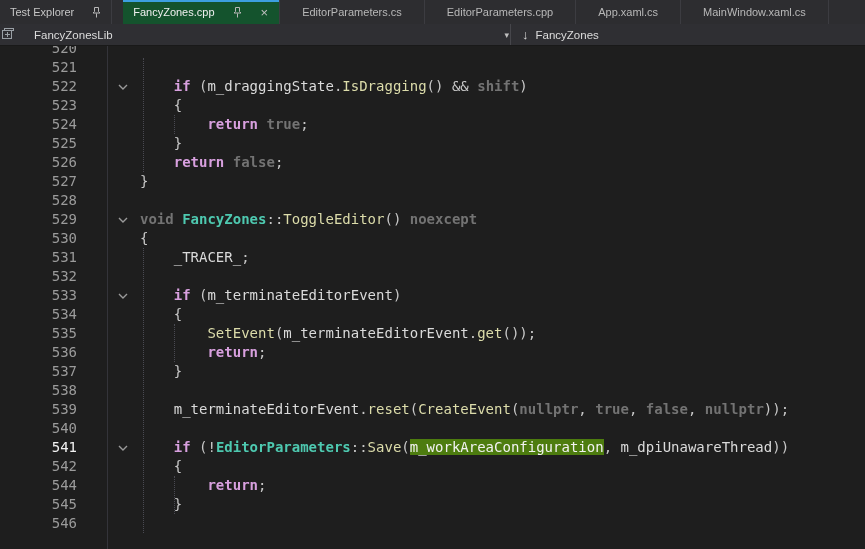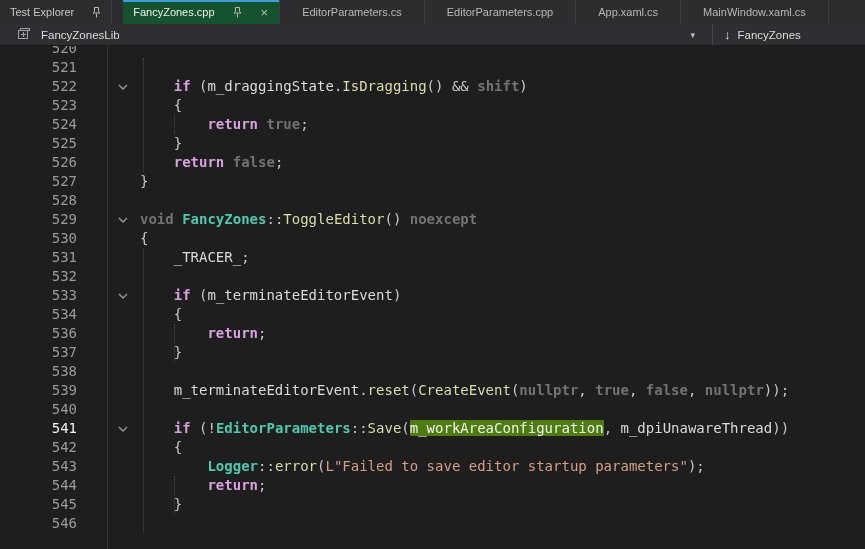--- a/index.html
+++ b/index.html
@@ -11,21 +11,21 @@
   .tab{display:flex;align-items:center;gap:18px;padding:0 22px;font-size:11px;
        color:#b8b8b8;position:relative;border-right:1px solid #3c3c41;white-space:nowrap;cursor:default}
   .tab.tool{padding:0 10px;color:#c6c6c6}
   .tab.active{background:#14532d;color:#f0f0f0;padding:0 10px;margin-left:11px;
        box-shadow:inset 0 2px 0 #3d9fe0;border-right:1px solid #3c3c41}
   .tab .close{font-size:13px;line-height:1;color:#c0c0c0;padding:0 1px}
   .tab .pin{display:inline-flex;align-items:center}
 
   
   .navbar{height:22px;background:#2f2f33;display:flex;align-items:center;border-bottom:1px solid #191919}
-  .nav-left{width:713px;height:100%;display:flex;align-items:center;gap:11px;padding:0 17px;
+  .nav-left{width:511px;height:100%;display:flex;align-items:center;gap:20px;padding:0 1px;
             border-right:1px solid #46464b;cursor:default}
   .nav-left .lbl,.nav-right .lbl{font-size:11.5px;color:#dcdcdc}
   .nav-left .chev{margin-left:auto;color:#c0c0c0;font-size:9px}
   .nav-right{flex:1;height:100%;display:flex;align-items:center;gap:7px;padding:0 11px;cursor:default}
   .nav-right .darr{color:#d8d8d8;font-size:13px;line-height:1}
 
   
   .editor{position:absolute;top:46px;left:0;right:0;bottom:0;background:#1e1e1e;overflow:hidden}
   .marginline{position:absolute;left:107px;top:0;bottom:0;width:1px;background:#34343a}
   .scroll{position:absolute;top:-7px;left:0;right:0}
@@ -125,27 +125,27 @@
       <div class="row"><span class="num">529</span><span class="fold"><svg width="10" height="6" viewBox="0 0 10 6">
             <polyline points="1,1 5,5 9,1" fill="none" stroke="#9a9a9a" stroke-width="1.4"></polyline>
           </svg></span><span class="code"><span class="tk-kw">void</span><span class="tk-p"> </span><span class="tk-type">FancyZones</span><span class="tk-p">::</span><span class="tk-fn">ToggleEditor</span><span class="tk-p">() </span><span class="tk-kw">noexcept</span></span></div>
       <div class="row"><span class="num">530</span><span class="fold"></span><span class="code"><span class="tk-p">{</span></span></div>
       <div class="row"><span class="num">531</span><span class="fold"></span><span class="code"><span class="tk-p">    </span><span class="tk-id">_TRACER_</span><span class="tk-p">;</span></span></div>
       <div class="row"><span class="num">532</span><span class="fold"></span><span class="code"></span></div>
       <div class="row"><span class="num">533</span><span class="fold"><svg width="10" height="6" viewBox="0 0 10 6">
             <polyline points="1,1 5,5 9,1" fill="none" stroke="#9a9a9a" stroke-width="1.4"></polyline>
           </svg></span><span class="code"><span class="tk-p">    </span><span class="tk-ctl">if</span><span class="tk-p"> (</span><span class="tk-id">m_terminateEditorEvent</span><span class="tk-p">)</span></span></div>
       <div class="row"><span class="num">534</span><span class="fold"></span><span class="code"><span class="tk-p">    {</span></span></div>
+      <div class="row"><span class="num">535</span><span class="fold"></span><span class="code"><span class="tk-p">        </span><span class="tk-fn">SetEvent</span><span class="tk-p">(</span><span class="tk-id">m_terminateEditorEvent</span><span class="tk-p">.</span><span class="tk-fn">get</span><span class="tk-p">());</span></span></div>
       <div class="row"><span class="num">536</span><span class="fold"></span><span class="code"><span class="tk-p">        </span><span class="tk-ctl">return</span><span class="tk-p">;</span></span></div>
       <div class="row"><span class="num">537</span><span class="fold"></span><span class="code"><span class="tk-p">    }</span></span></div>
       <div class="row"><span class="num">538</span><span class="fold"></span><span class="code"></span></div>
       <div class="row"><span class="num">539</span><span class="fold"></span><span class="code"><span class="tk-p">    </span><span class="tk-id">m_terminateEditorEvent</span><span class="tk-p">.</span><span class="tk-fn">reset</span><span class="tk-p">(</span><span class="tk-fn">CreateEvent</span><span class="tk-p">(</span><span class="tk-kw">nullptr</span><span class="tk-p">, </span><span class="tk-kw">true</span><span class="tk-p">, </span><span class="tk-kw">false</span><span class="tk-p">, </span><span class="tk-kw">nullptr</span><span class="tk-p">));</span></span></div>
       <div class="row"><span class="num">540</span><span class="fold"></span><span class="code"></span></div>
       <div class="row current"><span class="num">541</span><span class="fold"><svg width="10" height="6" viewBox="0 0 10 6">
             <polyline points="1,1 5,5 9,1" fill="none" stroke="#9a9a9a" stroke-width="1.4"></polyline>
           </svg></span><span class="code"><span class="tk-p">    </span><span class="tk-ctl">if</span><span class="tk-p"> (!</span><span class="tk-type">EditorParameters</span><span class="tk-p">::</span><span class="tk-fn">Save</span><span class="tk-p">(</span><span class="tk-id tk-sel">m_workAreaConfiguration</span><span class="tk-p">, </span><span class="tk-id">m_dpiUnawareThread</span><span class="tk-p">))</span></span></div>
       <div class="row"><span class="num">542</span><span class="fold"></span><span class="code"><span class="tk-p">    {</span></span></div>
-      <div class="row"><span class="num">543</span><span class="fold"></span><span class="code"><span class="tk-p">        </span><span class="tk-type">Logger</span><span class="tk-p">::</span><span class="tk-fn">error</span><span class="tk-p">(</span><span class="tk-str">L"Failed to save editor startup parameters"</span><span class="tk-p">);</span></span></div>
       <div class="row"><span class="num">544</span><span class="fold"></span><span class="code"><span class="tk-p">        </span><span class="tk-ctl">return</span><span class="tk-p">;</span></span></div>
       <div class="row"><span class="num">545</span><span class="fold"></span><span class="code"><span class="tk-p">    }</span></span></div>
       <div class="row"><span class="num">546</span><span class="fold"></span><span class="code"></span></div>
     </div>
 </div>
 
 </body></html>

